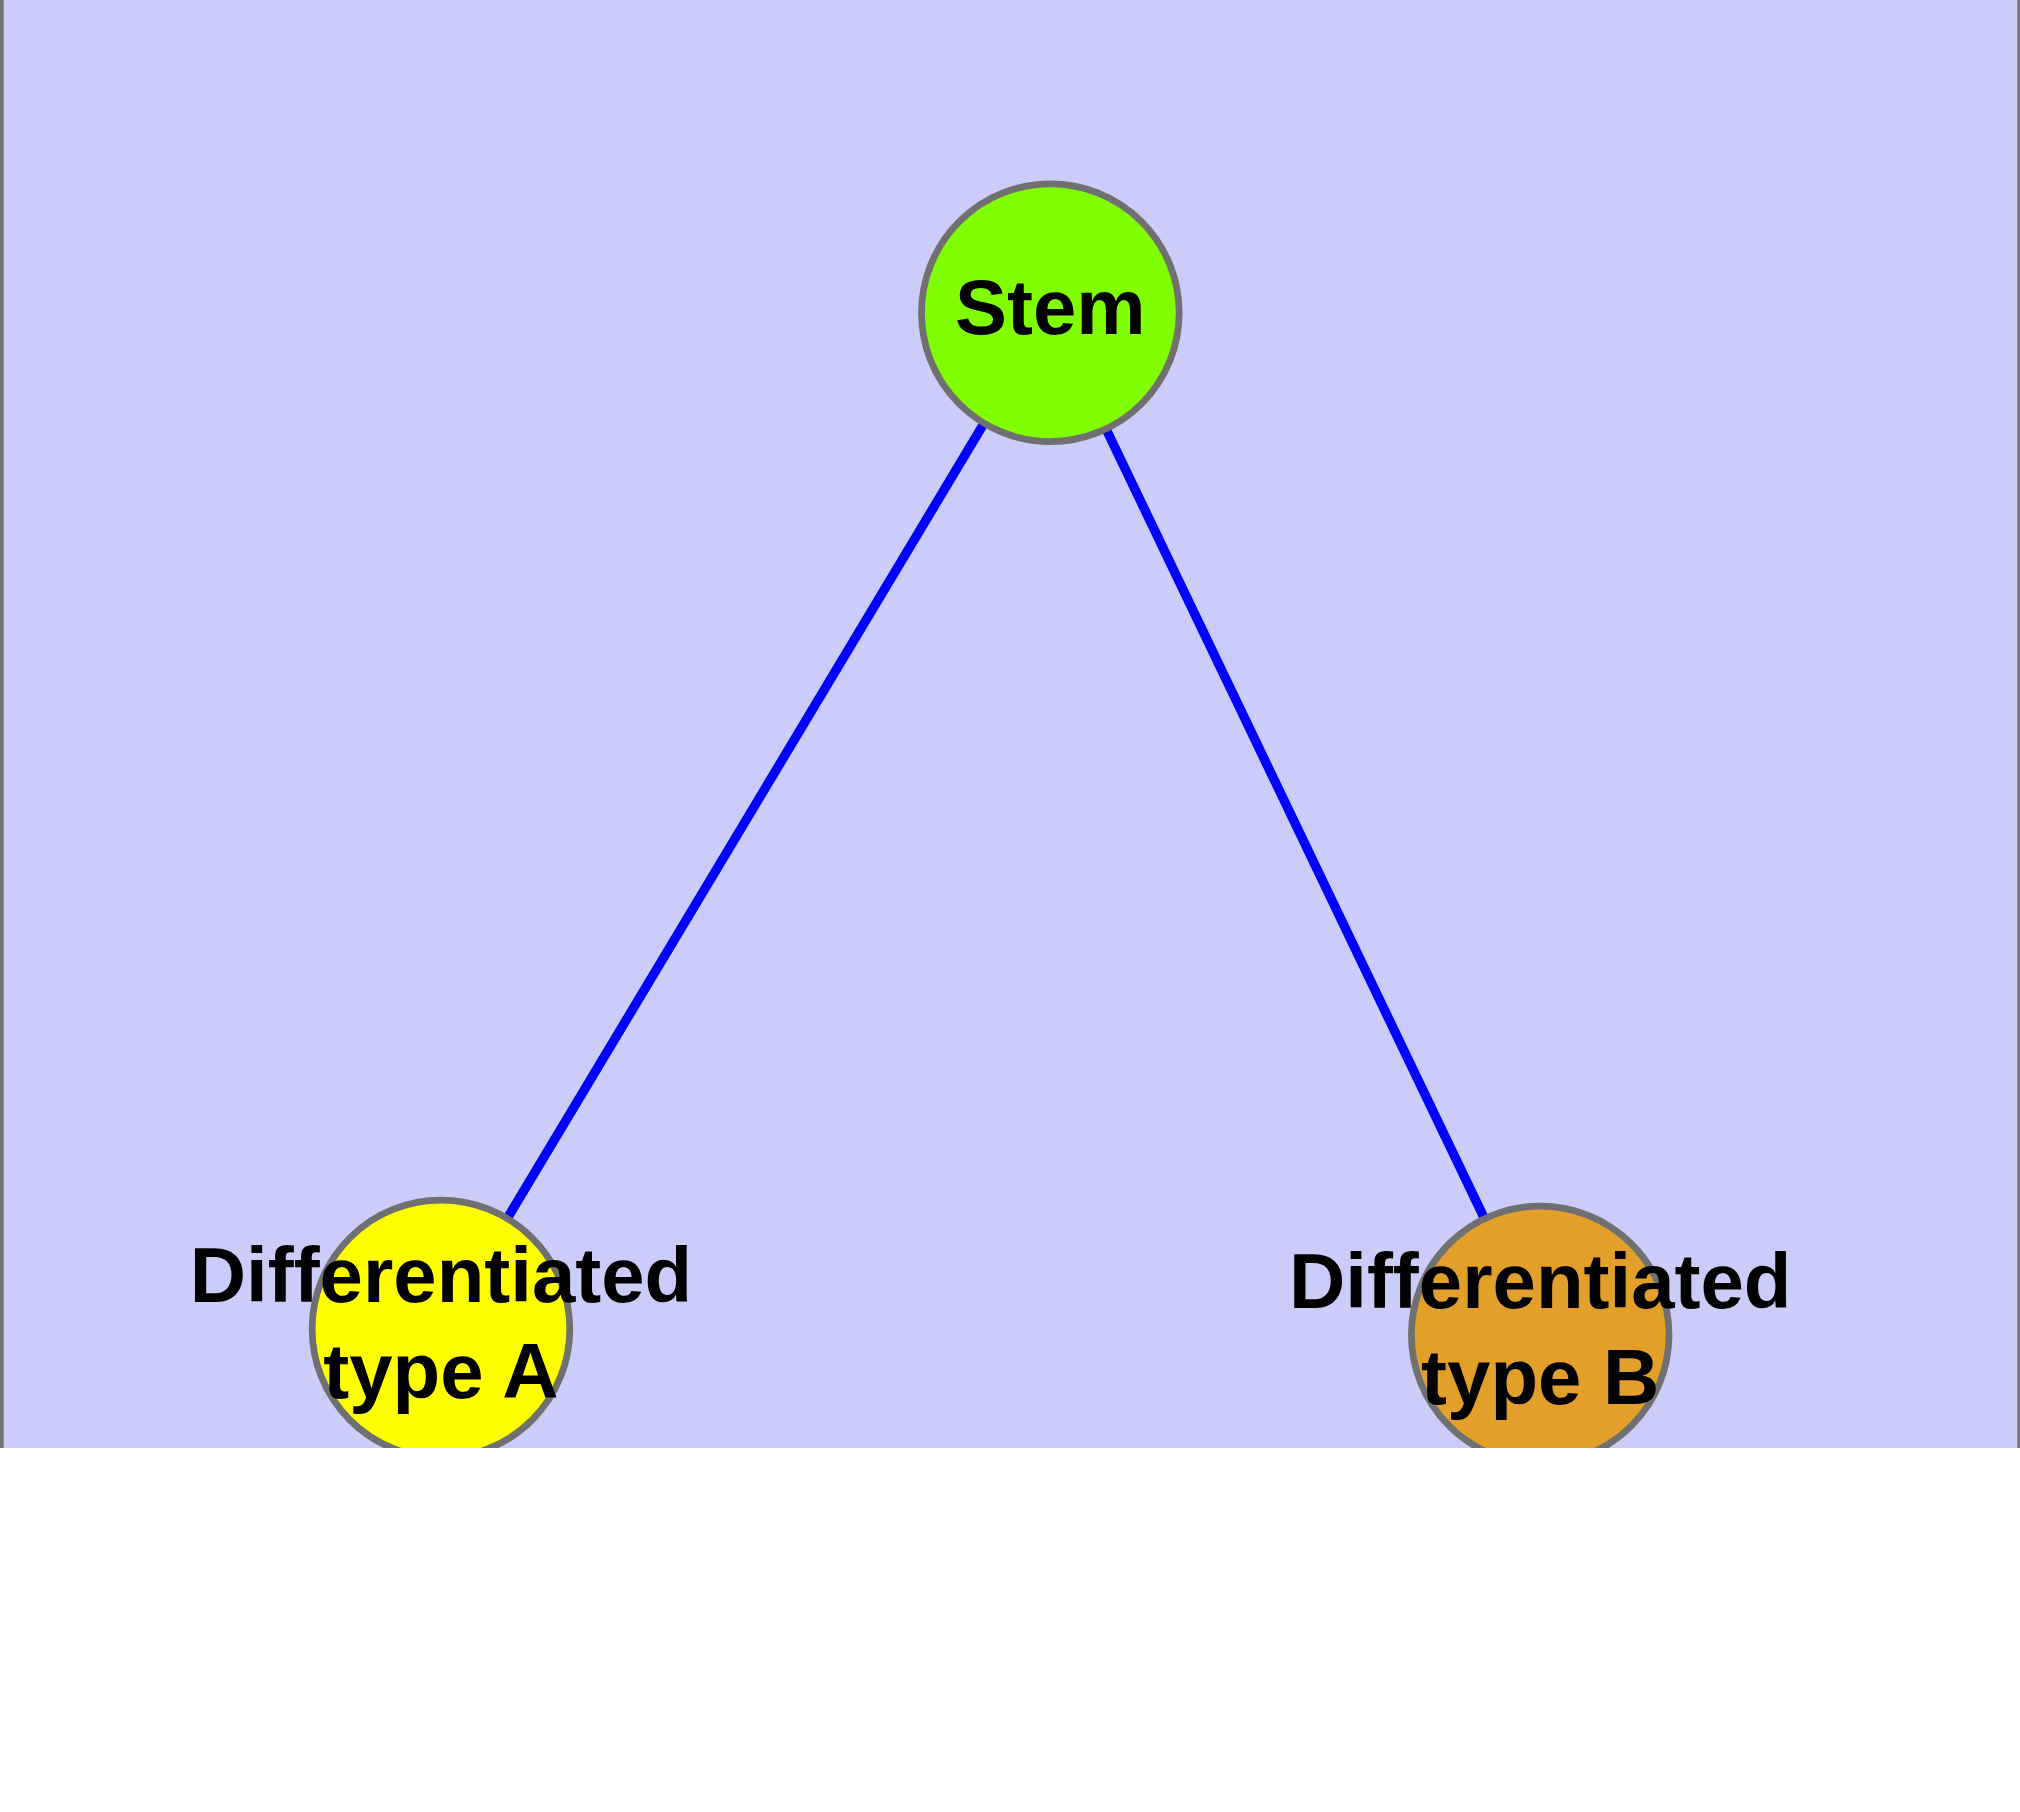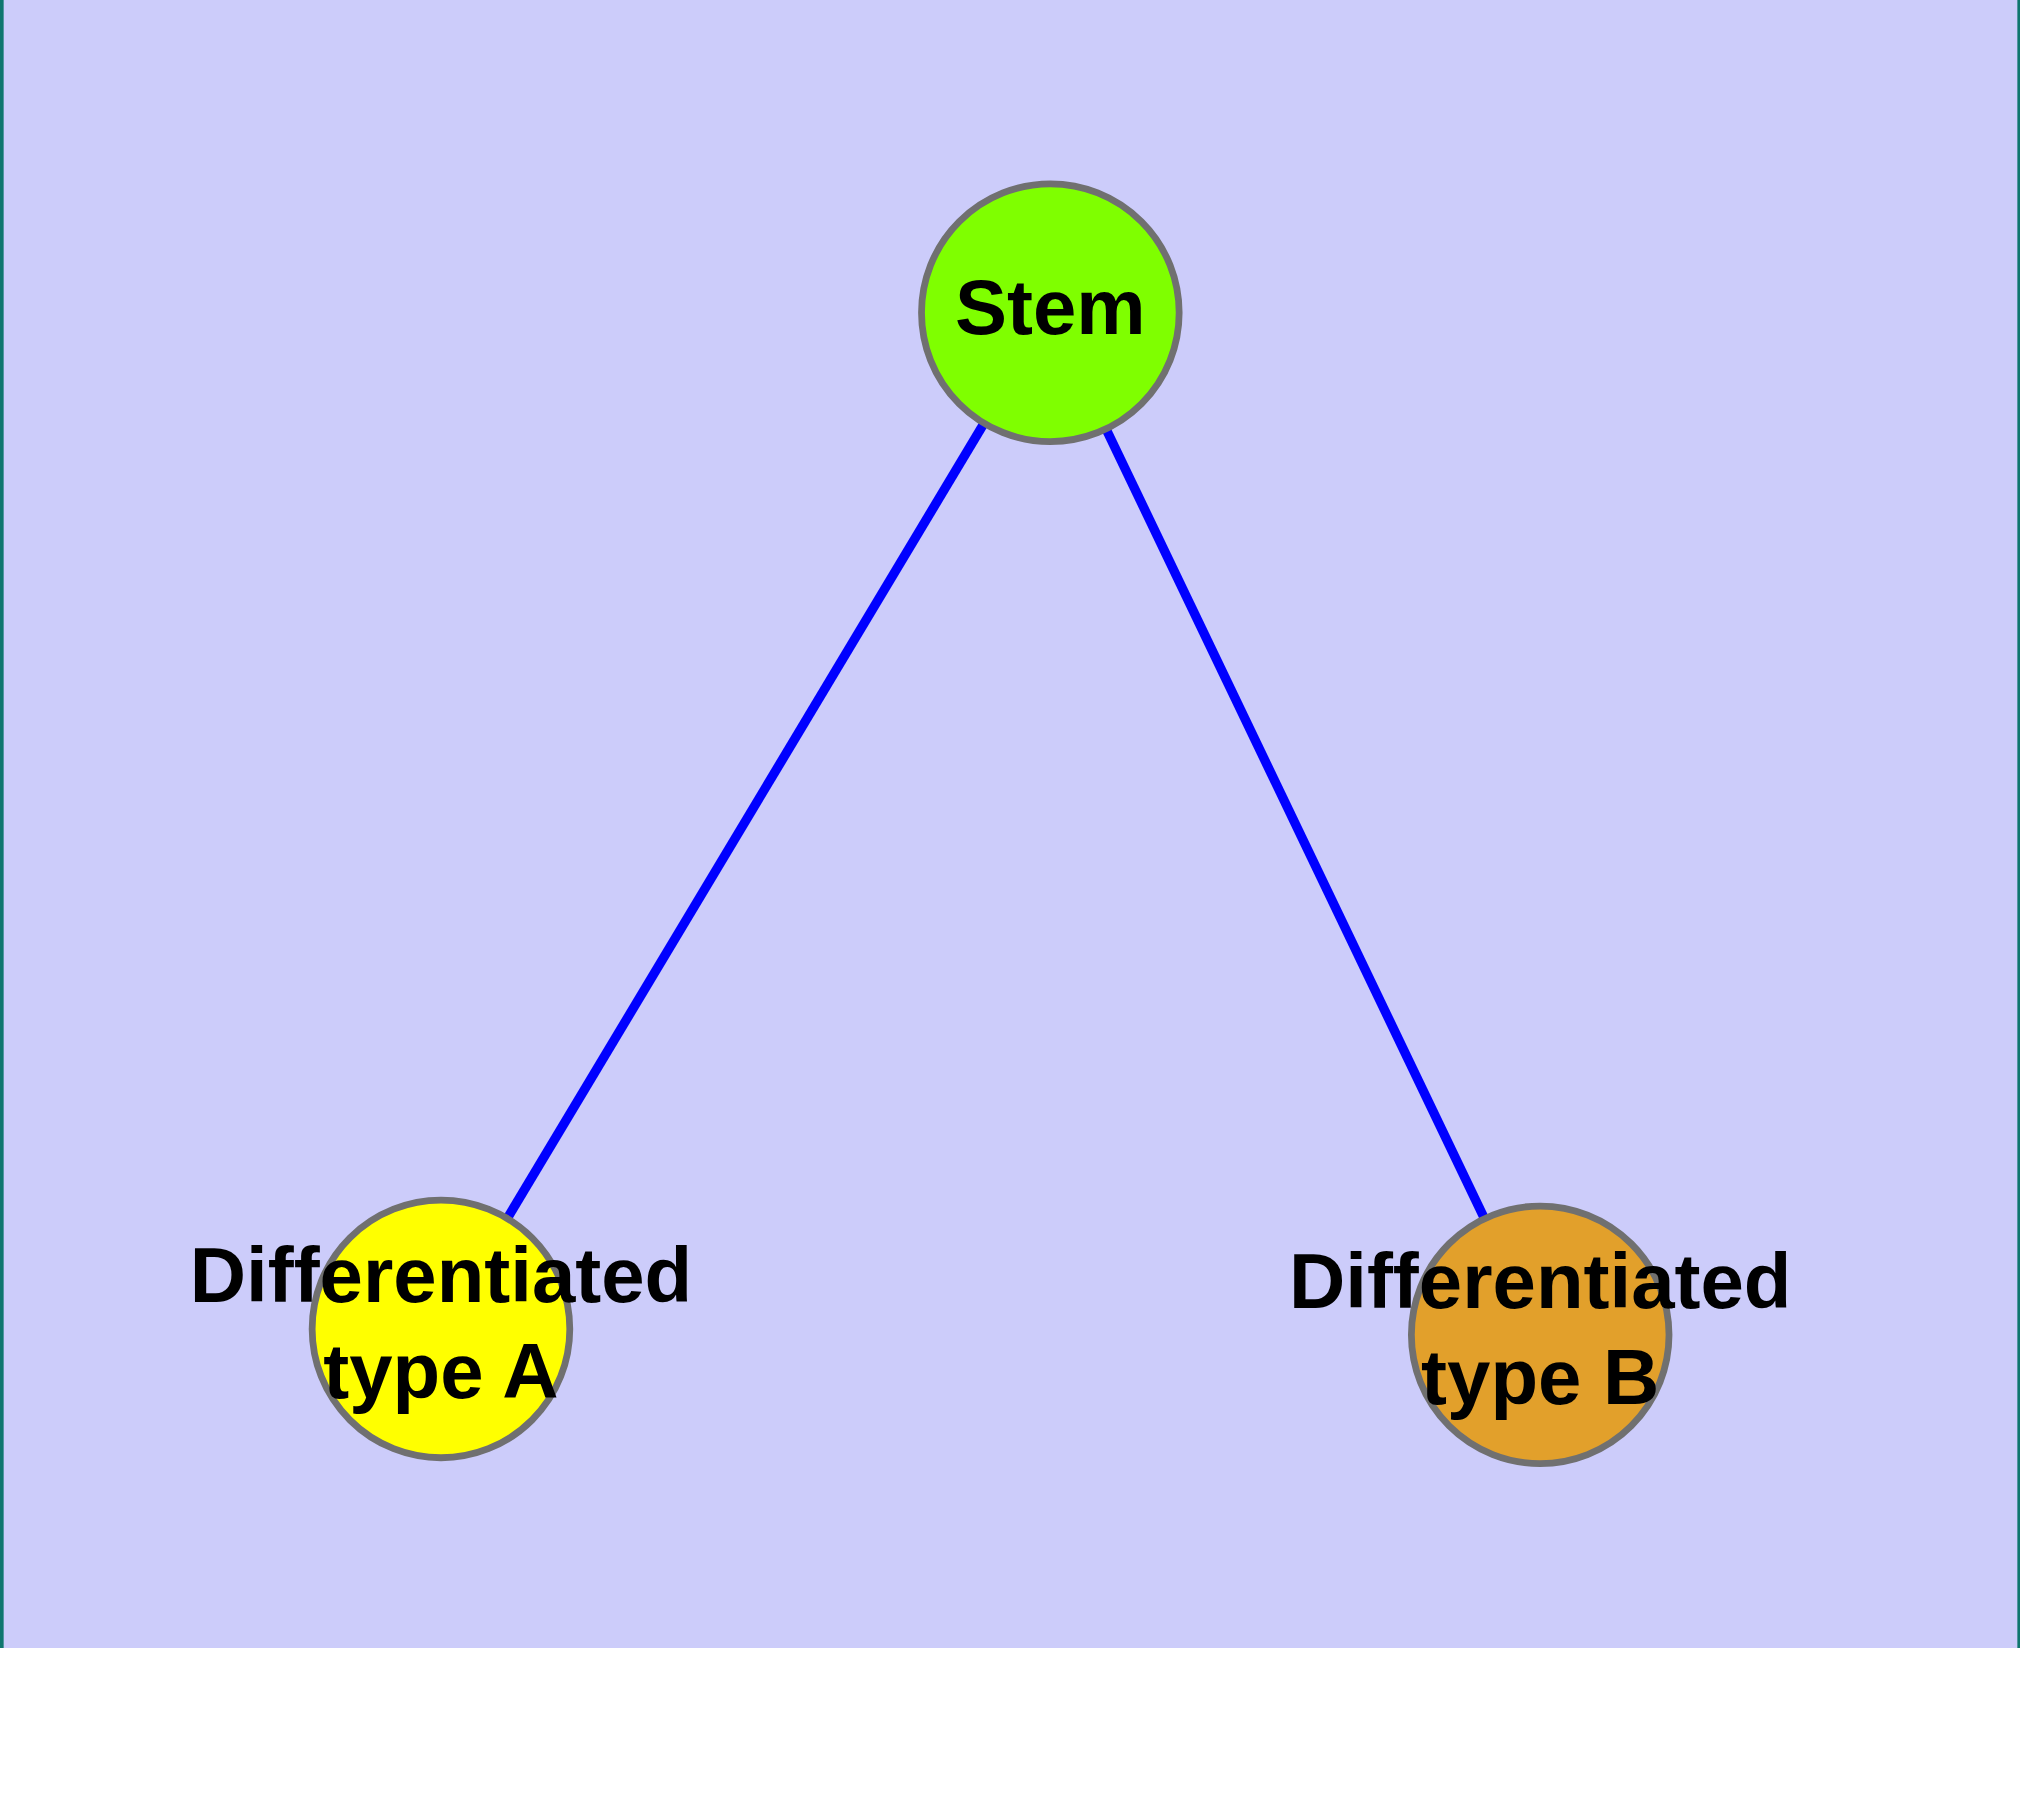--- a/index.html
+++ b/index.html
@@ -41,21 +41,21 @@
     fill: none;
   }
   .graph-node-circle {
     stroke: #707070;
     stroke-width: 8;
   }
 </style>
 </head>
 <body>
 
-<div id="stage" style="background: #0f766e; width: 2021px; height: 1648px;">
+<div id="stage" style="background: #737373; width: 2021px; height: 1448px;">
   <svg id="graph-canvas" viewBox="0 0 2384 2138" xmlns="http://www.w3.org/2000/svg">
 
     <rect id="bg-rect" x="4" y="0" width="2376" height="2138" fill="#ccccfa"></rect>
 
     <g id="edges-layer">
         <line x1="1239" y1="369" x2="520" y2="1568" class="graph-edge" stroke="#0000ff" stroke-width="11"></line>
         <line x1="1239" y1="369" x2="1817" y2="1575" class="graph-edge" stroke="#0000ff" stroke-width="11"></line>
       </g>
     <g id="nodes-layer">
         <circle cx="1239" cy="369" r="152" fill="#7fff00" class="graph-node-circle" stroke="#707070" stroke-width="8"></circle>

